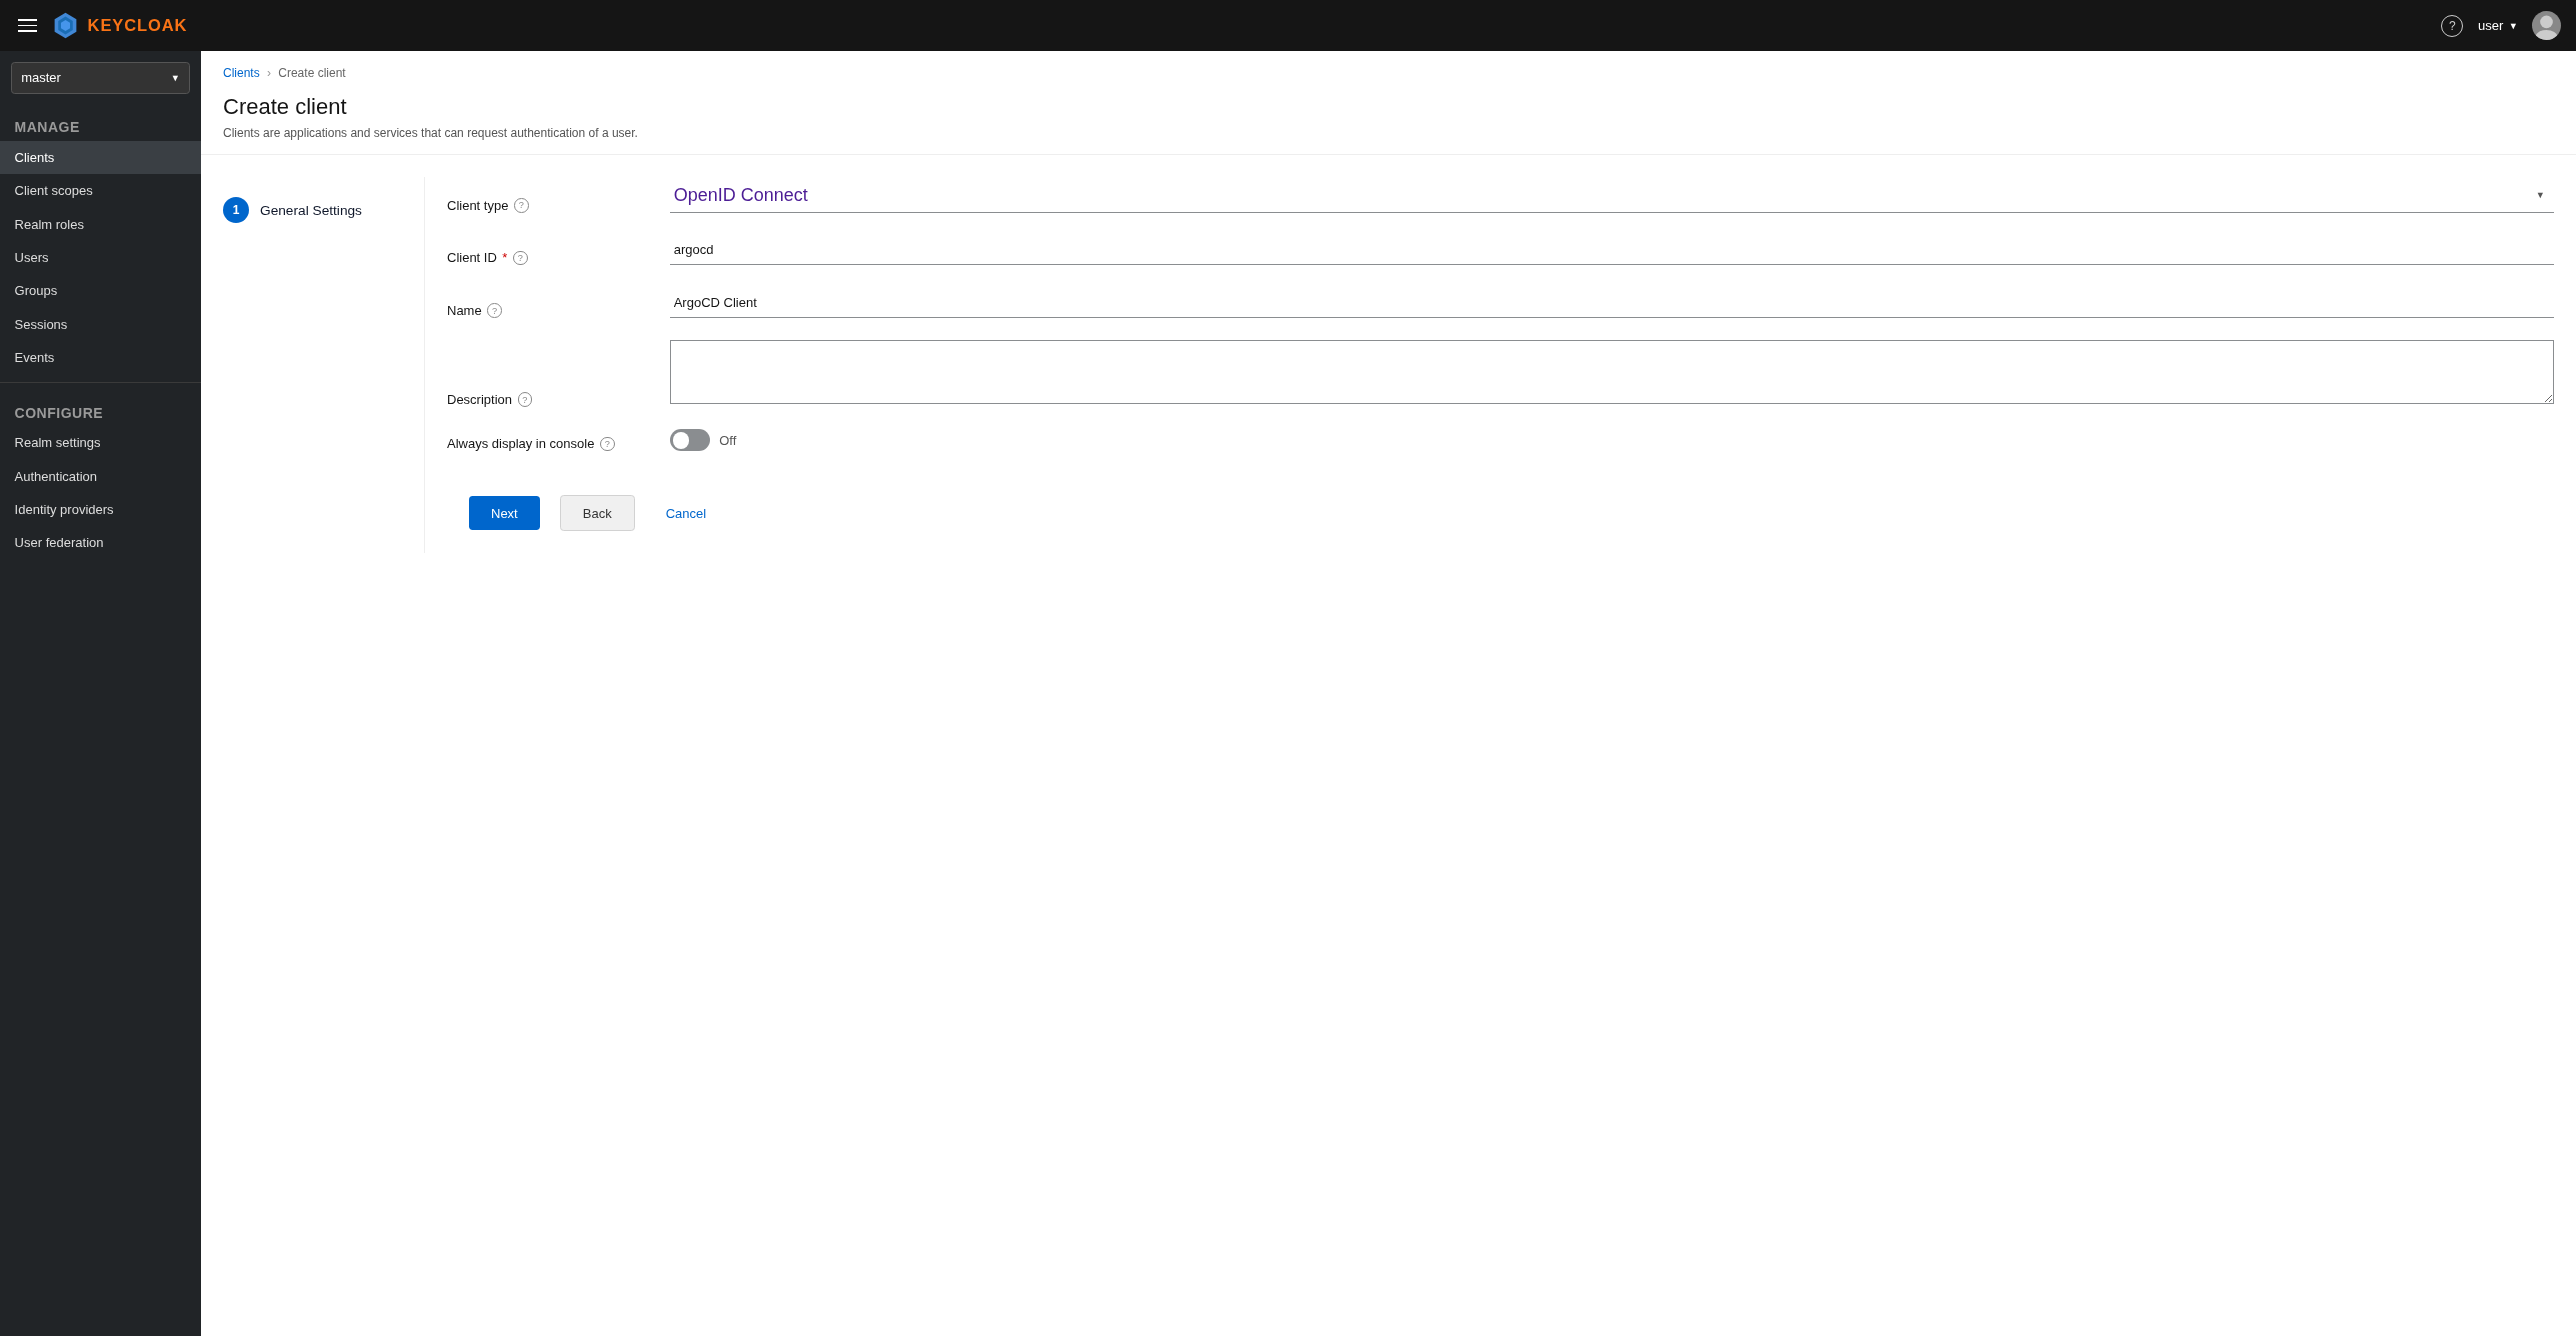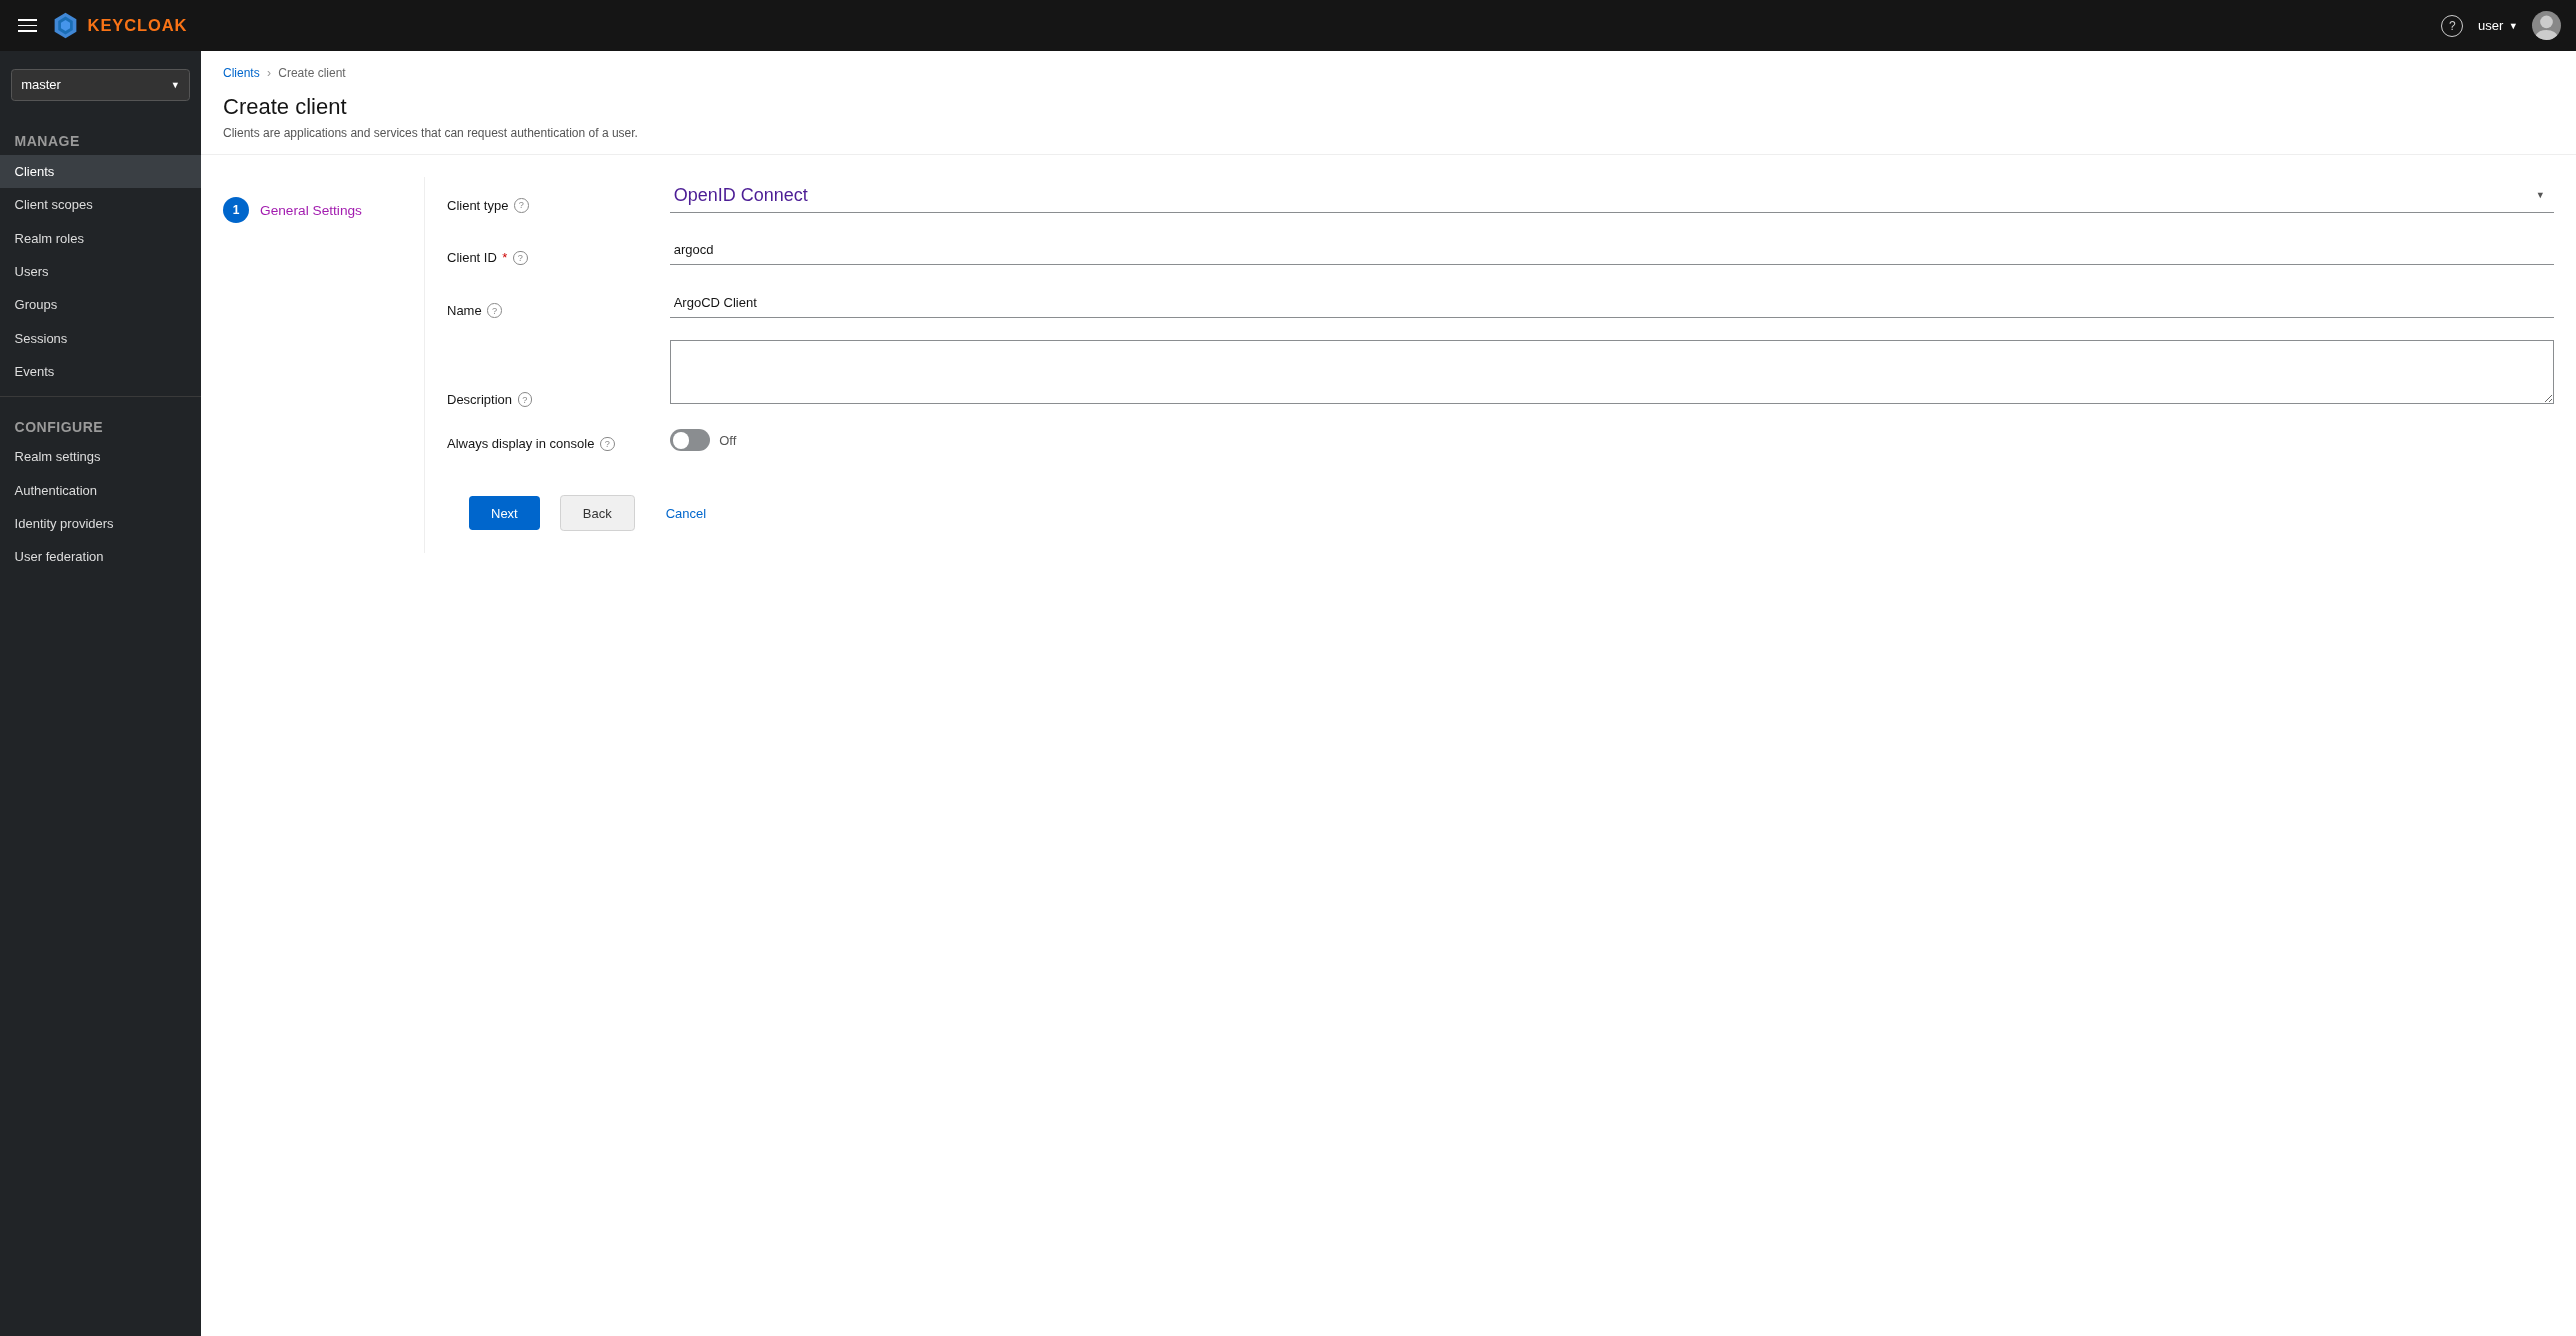--- a/index.html
+++ b/index.html
@@ -59,21 +59,21 @@
       background: #212427;
       color: #fff;
       width: 201px;
       flex-shrink: 0;
       display: flex;
       flex-direction: column;
       overflow-y: auto;
       padding-bottom: 14.6px;
     }
     .sidebar-realm-select {
-      margin: 18px 11px;
+      margin: 11px 11px;
       background: #333;
       border: 0.9px solid #555;
       border-radius: 3.7px;
       color: #fff;
       padding: 7.3px 9.2px;
       font-size: 13px;
       cursor: pointer;
       display: flex;
       align-items: center;
       justify-content: space-between;
@@ -165,21 +165,21 @@
       background: #0066cc;
       color: #fff;
       display: flex;
       align-items: center;
       justify-content: center;
       font-size: 12px;
       font-weight: 700;
       flex-shrink: 0;
     }
     .step-label {
-      color: #a21caf;
+      color: #0f172a;
       font-size: 13.7px;
       font-weight: 500;
     }
 
     
     .form-fields {
       flex: 1;
       padding-left: 22px;
       border-left: 0.9px solid #eee;
     }

